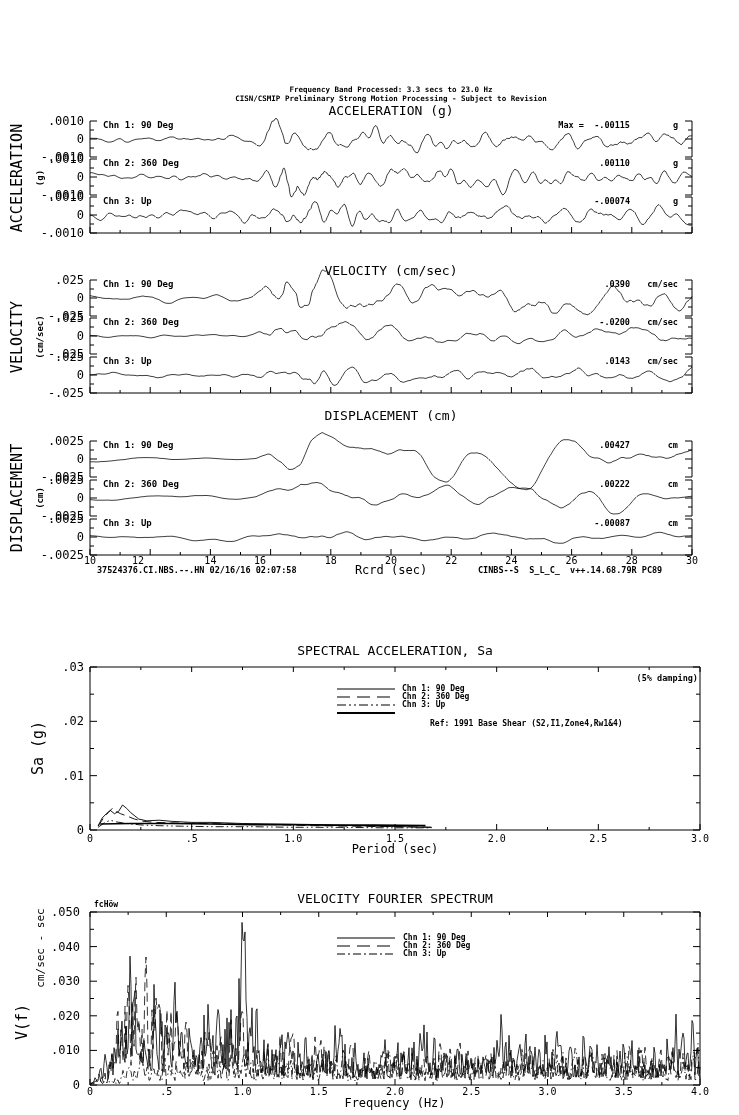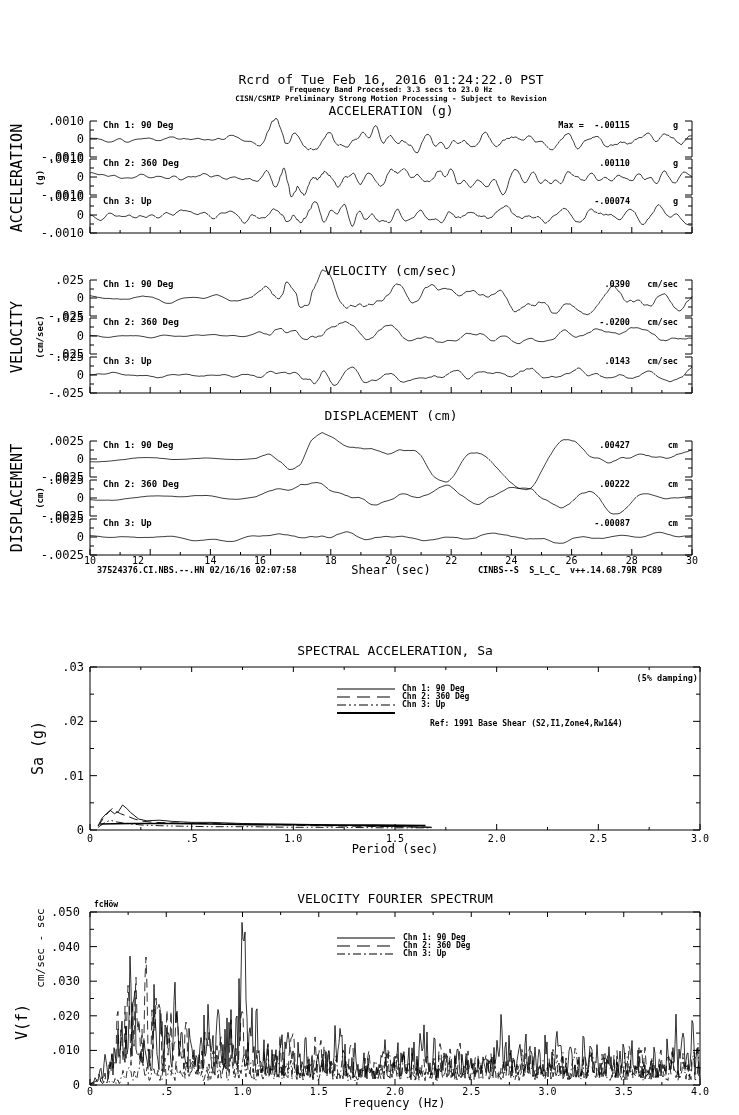--- a/index.html
+++ b/index.html
@@ -323,36 +323,35 @@
       <line x1="700" y1="1085" x2="700" y2="1079" stroke="#000" stroke-width="1"></line>
       <line x1="700" y1="912" x2="700" y2="917" stroke="#000" stroke-width="1"></line>
       <polyline points="337,938 395,938" fill="none" stroke="#000" stroke-width="1.1"></polyline>
       <polyline points="337,946 395,946" fill="none" stroke="#000" stroke-width="1.1" stroke-dasharray="13,7"></polyline>
       <polyline points="337,954 395,954" fill="none" stroke="#000" stroke-width="1.1" stroke-dasharray="8,3,2,3"></polyline>
       <polyline points="90.0,1084.0 91.0,1083.5 92.0,1083.6 93.0,1082.8 94.0,1081.1 95.0,1077.7 96.0,1079.4 97.0,1081.9 98.0,1080.7 99.0,1074.5 100.0,1069.7 101.0,1068.3 102.0,1076.3 103.0,1077.8 104.0,1063.7 105.0,1054.3 106.0,1060.4 107.0,1067.3 108.0,1077.5 109.0,1064.7 110.0,1069.0 111.0,1061.7 112.0,1053.6 113.0,1075.0 114.0,1047.7 115.0,1053.0 116.0,1063.3 117.0,1056.1 118.0,1028.8 119.0,1056.4 120.0,1054.2 121.0,1033.6 122.0,1021.1 123.0,1049.1 124.0,1057.4 125.0,1062.4 126.0,1026.4 127.0,1054.1 128.0,1048.1 129.0,1016.8 130.0,956.1 131.0,986.4 132.0,1056.1 133.0,1003.1 134.0,998.2 135.0,990.8 136.0,1049.1 137.0,1053.7 138.0,1054.7 139.0,1053.5 140.0,1059.7 141.0,1053.1 142.0,1062.8 143.0,1062.9 144.0,1040.4 145.0,1049.5 146.0,1055.3 147.0,1060.4 148.0,1067.5 149.0,1049.0 150.0,1065.7 151.0,1070.7 152.0,1068.8 153.0,1043.2 154.0,984.4 155.0,1019.2 156.0,1030.6 157.0,1054.2 158.0,1060.5 159.0,1069.7 160.0,1009.5 161.0,1034.2 162.0,1021.5 163.0,1047.5 164.0,1072.2 165.0,1025.0 166.0,1027.7 167.0,1044.5 168.0,1032.6 169.0,1034.8 170.0,1049.8 171.0,1063.0 172.0,1067.3 173.0,1042.5 174.0,1000.7 175.0,982.2 176.0,1022.9 177.0,1011.2 178.0,1028.4 179.0,1055.2 180.0,1047.4 181.0,1032.8 182.0,1032.4 183.0,1049.8 184.0,1050.1 185.0,1059.0 186.0,1064.4 187.0,1062.0 188.0,1069.2 189.0,1028.3 190.0,1038.3 191.0,1043.8 192.0,1048.5 193.0,1057.2 194.0,1049.8 195.0,1065.2 196.0,1055.5 197.0,1057.3 198.0,1071.4 199.0,1060.6 200.0,1046.4 201.0,1037.5 202.0,1044.0 203.0,1068.2 204.0,1015.0 205.0,1056.3 206.0,1053.1 207.0,1041.8 208.0,1004.3 209.0,1027.6 210.0,1046.0 211.0,1051.7 212.0,1045.9 213.0,1035.4 214.0,1071.0 215.0,1075.1 216.0,1036.3 217.0,1019.2 218.0,1009.5 219.0,1014.6 220.0,1036.6 221.0,1053.2 222.0,1063.1 223.0,1044.5 224.0,1067.6 225.0,1029.2 226.0,1069.0 227.0,1017.9 228.0,1067.6 229.0,1022.3 230.0,1045.0 231.0,1009.6 232.0,1057.6 233.0,1044.7 234.0,1049.4 235.0,1062.7 236.0,1018.2 237.0,1016.0 238.0,1064.0 239.0,978.5 240.0,1040.8 241.0,977.0 242.0,922.4 243.0,939.2 244.0,941.0 245.0,931.9 246.0,1000.1 247.0,1017.7 248.0,1060.4 249.0,1033.5 250.0,1027.7 251.0,1036.2 252.0,1007.8 253.0,1052.6 254.0,1046.5 255.0,1065.7 256.0,1011.1 257.0,1008.8 258.0,1053.1 259.0,1050.6 260.0,1064.5 261.0,1069.6 262.0,1073.0 263.0,1063.4 264.0,1039.8 265.0,1073.8 266.0,1063.4 267.0,1050.1 268.0,1043.6 269.0,1075.1 270.0,1074.2 271.0,1068.6 272.0,1049.7 273.0,1067.1 274.0,1061.4 275.0,1059.6 276.0,1049.7 277.0,1077.1 278.0,1074.1 279.0,1077.3 280.0,1045.9 281.0,1045.1 282.0,1034.7 283.0,1057.2 284.0,1075.9 285.0,1041.9 286.0,1048.8 287.0,1039.8 288.0,1032.3 289.0,1039.8 290.0,1049.4 291.0,1052.3 292.0,1058.9 293.0,1050.9 294.0,1058.8 295.0,1069.6 296.0,1070.2 297.0,1075.6 298.0,1042.2 299.0,1057.3 300.0,1053.7 301.0,1070.4 302.0,1072.4 303.0,1075.7 304.0,1062.3 305.0,1038.3 306.0,1037.5 307.0,1062.9 308.0,1075.6 309.0,1058.8 310.0,1077.4 311.0,1073.5 312.0,1063.8 313.0,1078.1 314.0,1069.3 315.0,1070.9 316.0,1067.7 317.0,1059.2 318.0,1054.6 319.0,1063.4 320.0,1072.3 321.0,1065.7 322.0,1067.0 323.0,1054.1 324.0,1070.8 325.0,1072.3 326.0,1051.6 327.0,1073.8 328.0,1053.7 329.0,1050.8 330.0,1070.4 331.0,1061.6 332.0,1063.5 333.0,1064.8 334.0,1057.4 335.0,1025.5 336.0,1047.9 337.0,1062.5 338.0,1049.9 339.0,1043.1 340.0,1028.4 341.0,1036.5 342.0,1035.1 343.0,1067.7 344.0,1075.5 345.0,1044.1 346.0,1076.2 347.0,1064.2 348.0,1065.3 349.0,1069.4 350.0,1066.2 351.0,1072.7 352.0,1057.5 353.0,1078.2 354.0,1057.3 355.0,1042.8 356.0,1060.3 357.0,1069.4 358.0,1064.3 359.0,1077.3 360.0,1070.1 361.0,1074.1 362.0,1076.7 363.0,1065.3 364.0,1052.8 365.0,1077.3 366.0,1065.8 367.0,1078.9 368.0,1058.4 369.0,1071.5 370.0,1073.0 371.0,1068.7 372.0,1068.9 373.0,1075.3 374.0,1071.0 375.0,1078.7 376.0,1070.0 377.0,1067.4 378.0,1073.2 379.0,1064.4 380.0,1068.0 381.0,1055.4 382.0,1057.3 383.0,1051.5 384.0,1053.6 385.0,1039.6 386.0,1055.8 387.0,1074.6 388.0,1076.8 389.0,1076.2 390.0,1078.2 391.0,1066.8 392.0,1064.2 393.0,1068.4 394.0,1065.2 395.0,1056.0 396.0,1058.5 397.0,1054.6 398.0,1042.6 399.0,1076.4 400.0,1075.8 401.0,1052.8 402.0,1062.2 403.0,1054.9 404.0,1055.2 405.0,1071.4 406.0,1073.5 407.0,1073.1 408.0,1060.0 409.0,1047.7 410.0,1076.9 411.0,1076.8 412.0,1047.8 413.0,1061.6 414.0,1042.0 415.0,1067.4 416.0,1070.8 417.0,1056.1 418.0,1075.7 419.0,1050.9 420.0,1033.4 421.0,1042.0 422.0,1050.9 423.0,1048.2 424.0,1024.9 425.0,1056.2 426.0,1062.3 427.0,1032.0 428.0,1064.2 429.0,1071.6 430.0,1062.8 431.0,1074.9 432.0,1069.5 433.0,1057.2 434.0,1037.8 435.0,1039.0 436.0,1077.5 437.0,1068.9 438.0,1078.3 439.0,1068.5 440.0,1070.3 441.0,1071.9 442.0,1063.1 443.0,1070.5 444.0,1052.9 445.0,1058.9 446.0,1053.6 447.0,1057.3 448.0,1075.3 449.0,1074.8 450.0,1066.3 451.0,1066.3 452.0,1076.7 453.0,1074.8 454.0,1075.5 455.0,1056.1 456.0,1063.9 457.0,1049.5 458.0,1049.2 459.0,1060.4 460.0,1073.8 461.0,1074.0 462.0,1054.5 463.0,1063.9 464.0,1072.2 465.0,1072.1 466.0,1053.5 467.0,1056.4 468.0,1073.8 469.0,1067.4 470.0,1065.1 471.0,1058.2 472.0,1067.9 473.0,1063.6 474.0,1065.4 475.0,1076.8 476.0,1070.1 477.0,1072.5 478.0,1058.7 479.0,1069.2 480.0,1068.9 481.0,1064.7 482.0,1069.1 483.0,1056.9 484.0,1063.1 485.0,1067.1 486.0,1072.6 487.0,1060.1 488.0,1061.4 489.0,1072.8 490.0,1072.7 491.0,1065.5 492.0,1057.0 493.0,1069.1 494.0,1047.4 495.0,1063.7 496.0,1057.5 497.0,1040.3 498.0,1051.6 499.0,1056.6 500.0,1045.6 501.0,1014.4 502.0,1029.8 503.0,1059.9 504.0,1068.3 505.0,1047.0 506.0,1042.2 507.0,1066.1 508.0,1063.0 509.0,1035.3 510.0,1055.3 511.0,1050.1 512.0,1067.2 513.0,1058.1 514.0,1059.7 515.0,1067.4 516.0,1073.4 517.0,1060.8 518.0,1054.7 519.0,1048.7 520.0,1044.4 521.0,1056.2 522.0,1061.8 523.0,1069.7 524.0,1071.3 525.0,1043.9 526.0,1034.0 527.0,1061.8 528.0,1073.2 529.0,1072.7 530.0,1050.7 531.0,1051.0 532.0,1054.2 533.0,1076.8 534.0,1062.3 535.0,1047.0 536.0,1061.5 537.0,1075.4 538.0,1058.7 539.0,1049.4 540.0,1053.0 541.0,1074.5 542.0,1070.3 543.0,1076.0 544.0,1076.3 545.0,1035.1 546.0,1054.1 547.0,1041.9 548.0,1077.0 549.0,1063.2 550.0,1064.1 551.0,1067.9 552.0,1052.0 553.0,1068.1 554.0,1069.6 555.0,1057.8 556.0,1038.7 557.0,1031.4 558.0,1046.3 559.0,1045.8 560.0,1045.3 561.0,1045.7 562.0,1059.0 563.0,1078.6 564.0,1076.6 565.0,1068.4 566.0,1062.7 567.0,1076.0 568.0,1064.9 569.0,1051.0 570.0,1047.0 571.0,1047.6 572.0,1054.2 573.0,1076.6 574.0,1076.3 575.0,1064.8 576.0,1077.3 577.0,1074.2 578.0,1068.8 579.0,1056.9 580.0,1070.7 581.0,1076.6 582.0,1070.3 583.0,1036.2 584.0,1037.7 585.0,1056.0 586.0,1077.1 587.0,1077.8 588.0,1066.8 589.0,1058.0 590.0,1046.1 591.0,1047.4 592.0,1049.8 593.0,1071.9 594.0,1072.6 595.0,1061.5 596.0,1062.8 597.0,1044.6 598.0,1061.2 599.0,1075.4 600.0,1063.2 601.0,1069.5 602.0,1072.4 603.0,1076.6 604.0,1074.0 605.0,1069.1 606.0,1076.2 607.0,1059.7 608.0,1063.7 609.0,1046.7 610.0,1065.5 611.0,1056.7 612.0,1071.3 613.0,1065.7 614.0,1063.4 615.0,1072.3 616.0,1077.7 617.0,1061.8 618.0,1077.7 619.0,1062.6 620.0,1051.0 621.0,1062.7 622.0,1068.0 623.0,1044.1 624.0,1047.8 625.0,1059.8 626.0,1074.0 627.0,1070.1 628.0,1076.5 629.0,1070.0 630.0,1071.3 631.0,1057.7 632.0,1040.5 633.0,1064.4 634.0,1068.3 635.0,1069.2 636.0,1066.3 637.0,1070.1 638.0,1050.1 639.0,1076.7 640.0,1074.3 641.0,1078.0 642.0,1066.2 643.0,1078.0 644.0,1070.7 645.0,1065.1 646.0,1076.5 647.0,1074.9 648.0,1074.3 649.0,1069.8 650.0,1068.3 651.0,1060.9 652.0,1077.0 653.0,1069.1 654.0,1047.2 655.0,1053.3 656.0,1077.5 657.0,1068.5 658.0,1077.4 659.0,1070.0 660.0,1064.1 661.0,1076.0 662.0,1064.6 663.0,1065.2 664.0,1067.7 665.0,1070.3 666.0,1070.6 667.0,1038.9 668.0,1052.6 669.0,1064.3 670.0,1069.8 671.0,1064.8 672.0,1058.1 673.0,1047.6 674.0,1062.3 675.0,1044.3 676.0,1014.1 677.0,1048.9 678.0,1074.9 679.0,1049.1 680.0,1058.5 681.0,1048.9 682.0,1038.6 683.0,1033.1 684.0,1038.2 685.0,1066.8 686.0,1060.9 687.0,1053.6 688.0,1053.0 689.0,1070.7 690.0,1063.7 691.0,1051.6 692.0,1020.5 693.0,1023.3 694.0,1046.1 695.0,1074.7 696.0,1057.6 697.0,1048.4 698.0,1056.2 699.0,1075.9 700.0,1067.1" fill="none" stroke="#000" stroke-width="0.8"></polyline>
       <polyline points="90.0,1084.4 91.0,1083.9 92.0,1083.7 93.0,1082.2 94.0,1082.1 95.0,1081.6 96.0,1081.1 97.0,1080.5 98.0,1076.5 99.0,1074.1 100.0,1077.4 101.0,1082.9 102.0,1076.8 103.0,1081.7 104.0,1082.1 105.0,1073.1 106.0,1080.6 107.0,1078.8 108.0,1079.6 109.0,1073.0 110.0,1061.8 111.0,1071.3 112.0,1054.6 113.0,1068.4 114.0,1062.6 115.0,1062.6 116.0,1054.6 117.0,1015.3 118.0,1011.4 119.0,1058.1 120.0,1063.4 121.0,1029.7 122.0,1043.7 123.0,1059.6 124.0,1060.6 125.0,1006.2 126.0,1058.4 127.0,1011.4 128.0,985.5 129.0,1000.0 130.0,1028.3 131.0,1065.4 132.0,1000.5 133.0,1016.7 134.0,1046.3 135.0,1000.0 136.0,977.3 137.0,1018.9 138.0,1031.2 139.0,1019.9 140.0,1038.7 141.0,1061.7 142.0,1029.4 143.0,1066.0 144.0,1035.6 145.0,978.2 146.0,957.0 147.0,987.6 148.0,1051.1 149.0,1049.8 150.0,1066.1 151.0,1053.8 152.0,1009.8 153.0,1048.7 154.0,1009.1 155.0,1032.0 156.0,998.1 157.0,1009.2 158.0,1007.4 159.0,1004.4 160.0,1008.2 161.0,1009.4 162.0,1071.0 163.0,1054.8 164.0,1050.8 165.0,1034.0 166.0,1036.8 167.0,1009.9 168.0,1055.2 169.0,1038.4 170.0,1041.6 171.0,1011.1 172.0,1042.8 173.0,1060.4 174.0,1044.2 175.0,1041.8 176.0,1010.6 177.0,1017.2 178.0,1028.2 179.0,1056.4 180.0,1041.0 181.0,1055.9 182.0,1058.5 183.0,1050.5 184.0,1067.4 185.0,1029.8 186.0,1022.1 187.0,1032.2 188.0,1072.6 189.0,1067.5 190.0,1059.4 191.0,1072.3 192.0,1070.6 193.0,1055.0 194.0,1067.2 195.0,1056.7 196.0,1067.8 197.0,1072.3 198.0,1074.5 199.0,1052.2 200.0,1063.6 201.0,1068.9 202.0,1050.9 203.0,1071.5 204.0,1062.5 205.0,1032.3 206.0,1038.2 207.0,1040.4 208.0,1045.9 209.0,1032.4 210.0,1037.2 211.0,1058.7 212.0,1065.0 213.0,1073.5 214.0,1062.1 215.0,1067.7 216.0,1066.0 217.0,1045.7 218.0,1064.3 219.0,1051.3 220.0,1043.1 221.0,1036.8 222.0,1049.9 223.0,1069.9 224.0,1064.5 225.0,1066.7 226.0,1065.3 227.0,1070.5 228.0,1067.7 229.0,1072.3 230.0,1036.4 231.0,1019.8 232.0,1046.8 233.0,1057.3 234.0,1074.4 235.0,1063.1 236.0,1048.4 237.0,1062.3 238.0,1074.3 239.0,1050.3 240.0,1036.8 241.0,1016.2 242.0,1011.4 243.0,1013.0 244.0,1055.7 245.0,1066.6 246.0,1047.0 247.0,1064.4 248.0,1040.1 249.0,1068.0 250.0,1073.1 251.0,1075.8 252.0,1078.1 253.0,1068.3 254.0,1074.2 255.0,1075.3 256.0,1062.4 257.0,1050.0 258.0,1075.6 259.0,1069.1 260.0,1068.8 261.0,1073.0 262.0,1065.8 263.0,1071.4 264.0,1050.6 265.0,1061.2 266.0,1075.6 267.0,1066.6 268.0,1077.2 269.0,1076.2 270.0,1064.3 271.0,1074.4 272.0,1074.2 273.0,1054.2 274.0,1070.5 275.0,1054.4 276.0,1075.4 277.0,1055.8 278.0,1062.2 279.0,1060.7 280.0,1035.3 281.0,1057.1 282.0,1077.4 283.0,1052.2 284.0,1057.1 285.0,1071.5 286.0,1075.4 287.0,1076.5 288.0,1077.6 289.0,1055.3 290.0,1047.6 291.0,1038.2 292.0,1037.3 293.0,1033.7 294.0,1038.5 295.0,1061.6 296.0,1060.6 297.0,1076.9 298.0,1063.3 299.0,1077.1 300.0,1073.2 301.0,1076.4 302.0,1061.6 303.0,1066.2 304.0,1075.8 305.0,1065.8 306.0,1073.0 307.0,1065.2 308.0,1072.2 309.0,1073.3 310.0,1064.3 311.0,1068.0 312.0,1053.1 313.0,1068.8 314.0,1062.3 315.0,1036.9 316.0,1053.7 317.0,1074.0 318.0,1055.3 319.0,1052.6 320.0,1045.2 321.0,1040.4 322.0,1065.8 323.0,1073.5 324.0,1045.8 325.0,1051.6 326.0,1072.4 327.0,1072.9 328.0,1071.8 329.0,1068.9 330.0,1073.7 331.0,1061.1 332.0,1071.8 333.0,1079.3 334.0,1060.9 335.0,1074.5 336.0,1076.0 337.0,1079.0 338.0,1071.5 339.0,1071.2 340.0,1078.5 341.0,1074.9 342.0,1073.1 343.0,1078.8 344.0,1064.9 345.0,1064.4 346.0,1061.7 347.0,1074.8 348.0,1074.9 349.0,1057.6 350.0,1047.4 351.0,1044.6 352.0,1047.0 353.0,1047.0 354.0,1077.0 355.0,1075.1 356.0,1070.2 357.0,1066.6 358.0,1072.0 359.0,1077.0 360.0,1070.3 361.0,1078.1 362.0,1070.6 363.0,1071.1 364.0,1069.7 365.0,1058.0 366.0,1078.4 367.0,1067.6 368.0,1055.6 369.0,1050.5 370.0,1063.6 371.0,1063.8 372.0,1076.2 373.0,1071.6 374.0,1073.8 375.0,1078.9 376.0,1071.9 377.0,1075.0 378.0,1067.2 379.0,1068.8 380.0,1075.3 381.0,1078.7 382.0,1075.1 383.0,1065.6 384.0,1075.6 385.0,1066.2 386.0,1052.5 387.0,1057.7 388.0,1049.3 389.0,1071.8 390.0,1071.1 391.0,1069.2 392.0,1066.7 393.0,1073.4 394.0,1056.8 395.0,1072.1 396.0,1070.5 397.0,1054.2 398.0,1060.2 399.0,1067.9 400.0,1072.8 401.0,1078.8 402.0,1069.0 403.0,1050.1 404.0,1053.1 405.0,1065.4 406.0,1071.2 407.0,1063.6 408.0,1071.3 409.0,1063.3 410.0,1069.5 411.0,1079.8 412.0,1053.3 413.0,1061.8 414.0,1070.2 415.0,1080.1 416.0,1077.1 417.0,1066.3 418.0,1075.2 419.0,1075.8 420.0,1069.9 421.0,1077.1 422.0,1065.2 423.0,1063.1 424.0,1059.3 425.0,1074.8 426.0,1070.9 427.0,1056.2 428.0,1061.8 429.0,1066.8 430.0,1078.2 431.0,1073.0 432.0,1075.2 433.0,1077.0 434.0,1076.7 435.0,1061.6 436.0,1080.0 437.0,1069.6 438.0,1071.7 439.0,1049.0 440.0,1043.6 441.0,1048.0 442.0,1074.4 443.0,1079.2 444.0,1074.4 445.0,1072.8 446.0,1066.7 447.0,1055.6 448.0,1058.4 449.0,1064.7 450.0,1048.9 451.0,1054.2 452.0,1070.9 453.0,1075.1 454.0,1068.4 455.0,1053.8 456.0,1075.0 457.0,1079.8 458.0,1063.4 459.0,1062.2 460.0,1043.0 461.0,1052.5 462.0,1071.8 463.0,1077.5 464.0,1066.2 465.0,1077.6 466.0,1055.3 467.0,1070.0 468.0,1050.9 469.0,1077.7 470.0,1077.7 471.0,1072.8 472.0,1059.7 473.0,1066.2 474.0,1079.5 475.0,1059.2 476.0,1055.3 477.0,1055.4 478.0,1055.0 479.0,1078.4 480.0,1077.7 481.0,1071.3 482.0,1064.7 483.0,1078.9 484.0,1079.1 485.0,1077.2 486.0,1075.6 487.0,1069.7 488.0,1062.3 489.0,1079.2 490.0,1077.6 491.0,1053.7 492.0,1071.7 493.0,1079.6 494.0,1054.8 495.0,1066.9 496.0,1069.9 497.0,1073.2 498.0,1074.4 499.0,1075.8 500.0,1077.1 501.0,1079.5 502.0,1077.4 503.0,1060.6 504.0,1067.3 505.0,1073.1 506.0,1059.1 507.0,1074.6 508.0,1074.9 509.0,1074.8 510.0,1050.4 511.0,1061.9 512.0,1078.3 513.0,1061.4 514.0,1060.0 515.0,1071.1 516.0,1067.8 517.0,1064.3 518.0,1075.3 519.0,1071.3 520.0,1064.6 521.0,1070.1 522.0,1077.5 523.0,1076.4 524.0,1068.6 525.0,1073.5 526.0,1053.3 527.0,1064.8 528.0,1070.3 529.0,1050.2 530.0,1046.3 531.0,1069.1 532.0,1067.6 533.0,1055.9 534.0,1068.5 535.0,1076.5 536.0,1071.7 537.0,1073.4 538.0,1074.9 539.0,1063.7 540.0,1065.2 541.0,1068.1 542.0,1071.7 543.0,1075.0 544.0,1069.5 545.0,1070.6 546.0,1076.1 547.0,1071.5 548.0,1061.3 549.0,1057.9 550.0,1068.5 551.0,1079.1 552.0,1065.0 553.0,1076.8 554.0,1070.4 555.0,1071.1 556.0,1075.6 557.0,1073.2 558.0,1067.1 559.0,1063.0 560.0,1075.3 561.0,1060.6 562.0,1057.2 563.0,1063.5 564.0,1077.0 565.0,1073.8 566.0,1068.9 567.0,1072.8 568.0,1079.7 569.0,1071.7 570.0,1079.0 571.0,1078.0 572.0,1072.0 573.0,1070.4 574.0,1068.4 575.0,1065.3 576.0,1076.9 577.0,1068.8 578.0,1059.7 579.0,1077.4 580.0,1079.0 581.0,1073.2 582.0,1074.9 583.0,1068.2 584.0,1055.2 585.0,1054.8 586.0,1061.8 587.0,1067.1 588.0,1072.8 589.0,1060.2 590.0,1052.8 591.0,1049.7 592.0,1065.9 593.0,1072.4 594.0,1070.0 595.0,1067.9 596.0,1066.3 597.0,1075.3 598.0,1077.4 599.0,1079.6 600.0,1071.8 601.0,1078.2 602.0,1067.9 603.0,1062.5 604.0,1053.4 605.0,1069.3 606.0,1068.3 607.0,1054.5 608.0,1059.7 609.0,1065.1 610.0,1069.0 611.0,1064.9 612.0,1076.4 613.0,1071.2 614.0,1054.7 615.0,1069.2 616.0,1076.1 617.0,1050.6 618.0,1066.0 619.0,1076.1 620.0,1074.7 621.0,1062.6 622.0,1076.5 623.0,1077.7 624.0,1070.1 625.0,1079.8 626.0,1063.0 627.0,1079.6 628.0,1064.8 629.0,1046.0 630.0,1049.8 631.0,1068.3 632.0,1066.0 633.0,1078.8 634.0,1076.0 635.0,1063.1 636.0,1073.6 637.0,1066.8 638.0,1068.1 639.0,1073.0 640.0,1049.9 641.0,1052.9 642.0,1049.8 643.0,1074.8 644.0,1059.5 645.0,1047.3 646.0,1062.6 647.0,1072.8 648.0,1070.5 649.0,1076.7 650.0,1067.1 651.0,1079.3 652.0,1076.8 653.0,1063.3 654.0,1079.8 655.0,1079.7 656.0,1075.6 657.0,1077.4 658.0,1073.4 659.0,1060.6 660.0,1053.9 661.0,1049.9 662.0,1064.6 663.0,1069.3 664.0,1065.0 665.0,1066.5 666.0,1076.7 667.0,1057.9 668.0,1057.2 669.0,1056.7 670.0,1067.7 671.0,1074.4 672.0,1051.7 673.0,1061.2 674.0,1071.2 675.0,1073.6 676.0,1077.6 677.0,1074.4 678.0,1068.3 679.0,1076.8 680.0,1077.6 681.0,1061.8 682.0,1062.6 683.0,1060.6 684.0,1062.8 685.0,1069.4 686.0,1079.2 687.0,1069.0 688.0,1064.6 689.0,1070.5 690.0,1076.2 691.0,1079.6 692.0,1063.0 693.0,1057.9 694.0,1060.4 695.0,1079.7 696.0,1079.5 697.0,1077.1 698.0,1066.3 699.0,1063.3 700.0,1065.9" fill="none" stroke="#000" stroke-width="0.8" stroke-dasharray="9,5"></polyline>
       <polyline points="90.0,1084.5 91.0,1084.3 92.0,1082.3 93.0,1083.3 94.0,1083.8 95.0,1081.3 96.0,1080.3 97.0,1079.8 98.0,1079.6 99.0,1079.0 100.0,1079.4 101.0,1081.4 102.0,1083.3 103.0,1083.3 104.0,1082.1 105.0,1078.4 106.0,1081.5 107.0,1083.0 108.0,1077.7 109.0,1081.6 110.0,1082.1 111.0,1081.0 112.0,1081.2 113.0,1082.4 114.0,1082.3 115.0,1078.6 116.0,1083.6 117.0,1080.3 118.0,1080.0 119.0,1083.4 120.0,1082.9 121.0,1078.0 122.0,1075.7 123.0,1070.4 124.0,1076.9 125.0,1078.0 126.0,1078.9 127.0,1070.7 128.0,1069.5 129.0,1067.4 130.0,1070.6 131.0,1071.7 132.0,1077.8 133.0,1080.3 134.0,1071.4 135.0,1071.8 136.0,1079.0 137.0,1077.9 138.0,1071.0 139.0,1070.7 140.0,1060.3 141.0,1060.6 142.0,1064.2 143.0,1064.2 144.0,1069.7 145.0,1077.0 146.0,1074.1 147.0,1067.1 148.0,1067.6 149.0,1080.3 150.0,1079.9 151.0,1076.0 152.0,1070.8 153.0,1069.7 154.0,1068.8 155.0,1075.0 156.0,1073.4 157.0,1076.6 158.0,1070.3 159.0,1076.8 160.0,1080.5 161.0,1075.7 162.0,1079.6 163.0,1063.9 164.0,1060.5 165.0,1058.0 166.0,1076.3 167.0,1076.5 168.0,1073.9 169.0,1065.5 170.0,1068.8 171.0,1075.3 172.0,1069.3 173.0,1074.5 174.0,1077.3 175.0,1080.5 176.0,1060.5 177.0,1071.3 178.0,1073.9 179.0,1073.6 180.0,1069.6 181.0,1073.3 182.0,1074.7 183.0,1076.8 184.0,1063.2 185.0,1078.3 186.0,1066.1 187.0,1065.5 188.0,1071.6 189.0,1076.3 190.0,1074.1 191.0,1067.2 192.0,1062.4 193.0,1061.0 194.0,1068.0 195.0,1070.9 196.0,1074.2 197.0,1068.4 198.0,1071.3 199.0,1065.3 200.0,1076.0 201.0,1075.2 202.0,1070.9 203.0,1080.5 204.0,1079.9 205.0,1075.9 206.0,1072.9 207.0,1066.9 208.0,1080.8 209.0,1063.9 210.0,1079.4 211.0,1078.4 212.0,1056.7 213.0,1051.2 214.0,1050.9 215.0,1058.5 216.0,1059.7 217.0,1064.5 218.0,1078.2 219.0,1072.3 220.0,1061.4 221.0,1079.5 222.0,1075.0 223.0,1068.7 224.0,1068.0 225.0,1058.6 226.0,1067.1 227.0,1079.3 228.0,1080.8 229.0,1075.8 230.0,1063.7 231.0,1054.5 232.0,1060.7 233.0,1068.9 234.0,1076.3 235.0,1077.6 236.0,1073.0 237.0,1062.7 238.0,1074.7 239.0,1078.1 240.0,1068.9 241.0,1073.6 242.0,1065.9 243.0,1058.9 244.0,1053.5 245.0,1068.7 246.0,1076.9 247.0,1057.1 248.0,1070.4 249.0,1072.2 250.0,1075.5 251.0,1061.0 252.0,1061.0 253.0,1060.3 254.0,1079.2 255.0,1077.1 256.0,1080.2 257.0,1070.0 258.0,1077.2 259.0,1065.6 260.0,1061.3 261.0,1062.0 262.0,1076.4 263.0,1079.1 264.0,1075.3 265.0,1074.0 266.0,1068.2 267.0,1058.4 268.0,1045.5 269.0,1067.5 270.0,1068.6 271.0,1072.1 272.0,1066.9 273.0,1073.5 274.0,1079.4 275.0,1070.9 276.0,1073.1 277.0,1062.4 278.0,1060.0 279.0,1064.7 280.0,1072.7 281.0,1065.7 282.0,1078.6 283.0,1065.9 284.0,1078.3 285.0,1066.7 286.0,1067.2 287.0,1063.1 288.0,1073.4 289.0,1069.5 290.0,1064.9 291.0,1060.2 292.0,1079.6 293.0,1060.9 294.0,1062.8 295.0,1074.1 296.0,1076.3 297.0,1079.5 298.0,1070.6 299.0,1074.2 300.0,1078.1 301.0,1064.6 302.0,1068.7 303.0,1080.0 304.0,1077.8 305.0,1072.8 306.0,1072.7 307.0,1075.1 308.0,1056.7 309.0,1070.8 310.0,1072.2 311.0,1075.9 312.0,1074.6 313.0,1079.8 314.0,1076.4 315.0,1067.8 316.0,1069.8 317.0,1073.8 318.0,1080.3 319.0,1078.6 320.0,1074.2 321.0,1068.6 322.0,1058.0 323.0,1068.3 324.0,1072.7 325.0,1072.8 326.0,1072.6 327.0,1076.0 328.0,1054.9 329.0,1049.9 330.0,1071.7 331.0,1072.5 332.0,1066.9 333.0,1075.7 334.0,1077.4 335.0,1069.6 336.0,1055.8 337.0,1065.5 338.0,1075.1 339.0,1073.3 340.0,1072.0 341.0,1071.2 342.0,1060.2 343.0,1050.1 344.0,1052.6 345.0,1053.5 346.0,1075.7 347.0,1073.4 348.0,1080.9 349.0,1075.3 350.0,1075.5 351.0,1080.3 352.0,1078.5 353.0,1071.9 354.0,1076.5 355.0,1081.0 356.0,1076.5 357.0,1079.5 358.0,1079.8 359.0,1076.7 360.0,1068.9 361.0,1070.9 362.0,1067.6 363.0,1068.0 364.0,1067.8 365.0,1066.5 366.0,1071.6 367.0,1071.2 368.0,1064.5 369.0,1064.5 370.0,1070.8 371.0,1071.6 372.0,1068.6 373.0,1079.0 374.0,1062.3 375.0,1063.9 376.0,1061.9 377.0,1077.3 378.0,1080.0 379.0,1073.4 380.0,1074.0 381.0,1064.8 382.0,1076.5 383.0,1075.4 384.0,1079.1 385.0,1056.9 386.0,1068.9 387.0,1073.4 388.0,1057.9 389.0,1051.8 390.0,1056.3 391.0,1069.2 392.0,1077.4 393.0,1062.7 394.0,1070.9 395.0,1061.8 396.0,1068.2 397.0,1077.0 398.0,1066.5 399.0,1063.9 400.0,1080.5 401.0,1078.1 402.0,1074.2 403.0,1058.9 404.0,1050.9 405.0,1065.8 406.0,1064.1 407.0,1076.5 408.0,1079.5 409.0,1077.3 410.0,1076.6 411.0,1074.7 412.0,1068.3 413.0,1074.2 414.0,1076.1 415.0,1076.6 416.0,1080.2 417.0,1059.6 418.0,1069.4 419.0,1080.6 420.0,1067.5 421.0,1069.4 422.0,1076.5 423.0,1070.9 424.0,1070.9 425.0,1080.7 426.0,1071.8 427.0,1070.8 428.0,1074.6 429.0,1070.9 430.0,1070.8 431.0,1078.0 432.0,1078.2 433.0,1068.1 434.0,1056.8 435.0,1071.2 436.0,1067.9 437.0,1080.9 438.0,1077.4 439.0,1055.2 440.0,1058.9 441.0,1072.2 442.0,1068.1 443.0,1057.1 444.0,1056.1 445.0,1062.1 446.0,1072.3 447.0,1077.2 448.0,1071.0 449.0,1068.6 450.0,1056.7 451.0,1077.6 452.0,1076.4 453.0,1069.4 454.0,1070.6 455.0,1080.2 456.0,1065.7 457.0,1070.7 458.0,1074.1 459.0,1076.6 460.0,1073.8 461.0,1079.2 462.0,1073.7 463.0,1073.5 464.0,1075.6 465.0,1078.2 466.0,1069.5 467.0,1068.6 468.0,1075.0 469.0,1077.3 470.0,1080.1 471.0,1076.5 472.0,1076.1 473.0,1062.8 474.0,1063.7 475.0,1062.6 476.0,1074.3 477.0,1072.3 478.0,1069.9 479.0,1060.1 480.0,1063.5 481.0,1077.7 482.0,1062.7 483.0,1059.3 484.0,1059.9 485.0,1059.9 486.0,1055.4 487.0,1066.7 488.0,1058.1 489.0,1063.9 490.0,1059.1 491.0,1072.4 492.0,1075.9 493.0,1072.9 494.0,1071.3 495.0,1064.9 496.0,1077.6 497.0,1074.7 498.0,1079.1 499.0,1071.2 500.0,1076.3 501.0,1068.4 502.0,1073.2 503.0,1077.8 504.0,1070.5 505.0,1073.3 506.0,1075.9 507.0,1065.0 508.0,1060.6 509.0,1067.7 510.0,1066.2 511.0,1078.5 512.0,1061.6 513.0,1072.7 514.0,1078.8 515.0,1080.0 516.0,1075.0 517.0,1077.1 518.0,1065.9 519.0,1080.4 520.0,1077.5 521.0,1070.6 522.0,1048.1 523.0,1055.1 524.0,1077.3 525.0,1066.2 526.0,1068.9 527.0,1070.9 528.0,1072.8 529.0,1061.5 530.0,1073.2 531.0,1075.6 532.0,1075.4 533.0,1075.3 534.0,1075.3 535.0,1079.7 536.0,1069.9 537.0,1078.2 538.0,1072.8 539.0,1069.2 540.0,1065.9 541.0,1072.7 542.0,1073.7 543.0,1060.5 544.0,1076.4 545.0,1078.8 546.0,1073.8 547.0,1069.1 548.0,1065.4 549.0,1064.8 550.0,1066.1 551.0,1073.7 552.0,1066.9 553.0,1049.4 554.0,1058.5 555.0,1073.2 556.0,1065.3 557.0,1054.7 558.0,1075.1 559.0,1075.8 560.0,1064.4 561.0,1074.0 562.0,1061.2 563.0,1052.5 564.0,1074.0 565.0,1071.2 566.0,1057.9 567.0,1072.8 568.0,1080.4 569.0,1080.5 570.0,1076.1 571.0,1070.5 572.0,1063.8 573.0,1059.2 574.0,1060.1 575.0,1048.3 576.0,1049.7 577.0,1059.0 578.0,1076.3 579.0,1076.4 580.0,1075.3 581.0,1079.1 582.0,1066.9 583.0,1059.4 584.0,1077.7 585.0,1073.7 586.0,1078.6 587.0,1067.3 588.0,1075.8 589.0,1064.7 590.0,1053.7 591.0,1056.7 592.0,1053.1 593.0,1057.2 594.0,1068.4 595.0,1076.8 596.0,1077.5 597.0,1067.5 598.0,1070.7 599.0,1072.7 600.0,1076.8 601.0,1074.7 602.0,1054.2 603.0,1070.6 604.0,1075.5 605.0,1053.5 606.0,1071.4 607.0,1078.4 608.0,1078.7 609.0,1078.9 610.0,1080.4 611.0,1078.3 612.0,1076.0 613.0,1076.6 614.0,1072.4 615.0,1077.4 616.0,1074.3 617.0,1062.5 618.0,1071.3 619.0,1072.1 620.0,1075.6 621.0,1077.4 622.0,1080.4 623.0,1076.9 624.0,1065.2 625.0,1053.1 626.0,1053.7 627.0,1054.6 628.0,1067.9 629.0,1063.2 630.0,1073.9 631.0,1071.1 632.0,1075.0 633.0,1072.8 634.0,1073.9 635.0,1075.4 636.0,1075.1 637.0,1070.1 638.0,1067.6 639.0,1047.7 640.0,1061.6 641.0,1076.0 642.0,1077.9 643.0,1080.3 644.0,1061.6 645.0,1079.1 646.0,1074.8 647.0,1073.3 648.0,1074.8 649.0,1078.9 650.0,1075.5 651.0,1064.8 652.0,1057.8 653.0,1072.3 654.0,1065.0 655.0,1069.1 656.0,1071.9 657.0,1067.8 658.0,1075.3 659.0,1078.1 660.0,1059.2 661.0,1065.7 662.0,1073.5 663.0,1077.0 664.0,1064.1 665.0,1076.4 666.0,1079.6 667.0,1078.9 668.0,1080.5 669.0,1070.6 670.0,1057.7 671.0,1063.7 672.0,1063.2 673.0,1060.2 674.0,1069.0 675.0,1070.8 676.0,1071.9 677.0,1075.3 678.0,1080.2 679.0,1073.6 680.0,1077.2 681.0,1074.1 682.0,1070.4 683.0,1053.4 684.0,1069.5 685.0,1072.7 686.0,1062.3 687.0,1070.1 688.0,1067.6 689.0,1080.0 690.0,1071.5 691.0,1068.6 692.0,1057.2 693.0,1056.7 694.0,1051.9 695.0,1059.8 696.0,1053.6 697.0,1052.1 698.0,1043.5 699.0,1066.7 700.0,1079.3" fill="none" stroke="#000" stroke-width="0.8" stroke-dasharray="7,3,1.5,3"></polyline>
     </svg>
 
-  <div class="lbl t13" style="left:391px;top:79px">Rcrd of Tue Feb 16, 2016 01:24:22.0 PST</div>
   <div class="lbl t75" style="left:391px;top:90px">Frequency Band Processed: 3.3 secs to 23.0 Hz</div>
   <div class="lbl t75" style="left:391px;top:99px">CISN/CSMIP Preliminary Strong Motion Processing - Subject to Revision</div>
 
   <div class="lbl t13" style="left:391px;top:110px">ACCELERATION (g)</div>
   <div class="lbl t13" style="left:391px;top:270px">VELOCITY (cm/sec)</div>
   <div class="lbl t13" style="left:391px;top:415px">DISPLACEMENT (cm)</div>
 
   <div class="lbl rot t15" style="left:17px;top:178px">ACCELERATION</div>
   <div class="lbl rot t9b" style="left:40px;top:178px">(g)</div>
   <div class="lbl rot t15" style="left:17px;top:337px">VELOCITY</div>
   <div class="lbl rot t9b" style="left:40px;top:337px">(cm/sec)</div>
   <div class="lbl rot t15" style="left:17px;top:498px">DISPLACEMENT</div>
   <div class="lbl rot t9b" style="left:40px;top:498px">(cm)</div>
 
-  <div class="lbl t12" style="left:391px;top:570px">Shear (sec)</div>
+  <div class="lbl t12" style="left:391px;top:570px">Rcrd (sec)</div>
   <div class="lbl left t85" style="left:97px;top:570px">37524376.CI.NBS.--.HN 02/16/16 02:07:58</div>
   <div class="lbl left t85" style="left:478px;top:570px">CINBS--S  S_L_C_  v++.14.68.79R PC89</div>
 
   <div class="lbl t13" style="left:395px;top:650px">SPECTRAL ACCELERATION, Sa</div>
   <div class="lbl right t85" style="left:698px;top:678px">(5% damping)</div>
   <div class="lbl rot t15" style="left:38px;top:748px">Sa (g)</div>
   <div class="lbl t12" style="left:395px;top:849px">Period (sec)</div>
 
   <div class="lbl t13" style="left:395px;top:898px">VELOCITY FOURIER SPECTRUM</div>
   <div class="lbl left t8" style="left:94px;top:905px">fcHöw</div>

